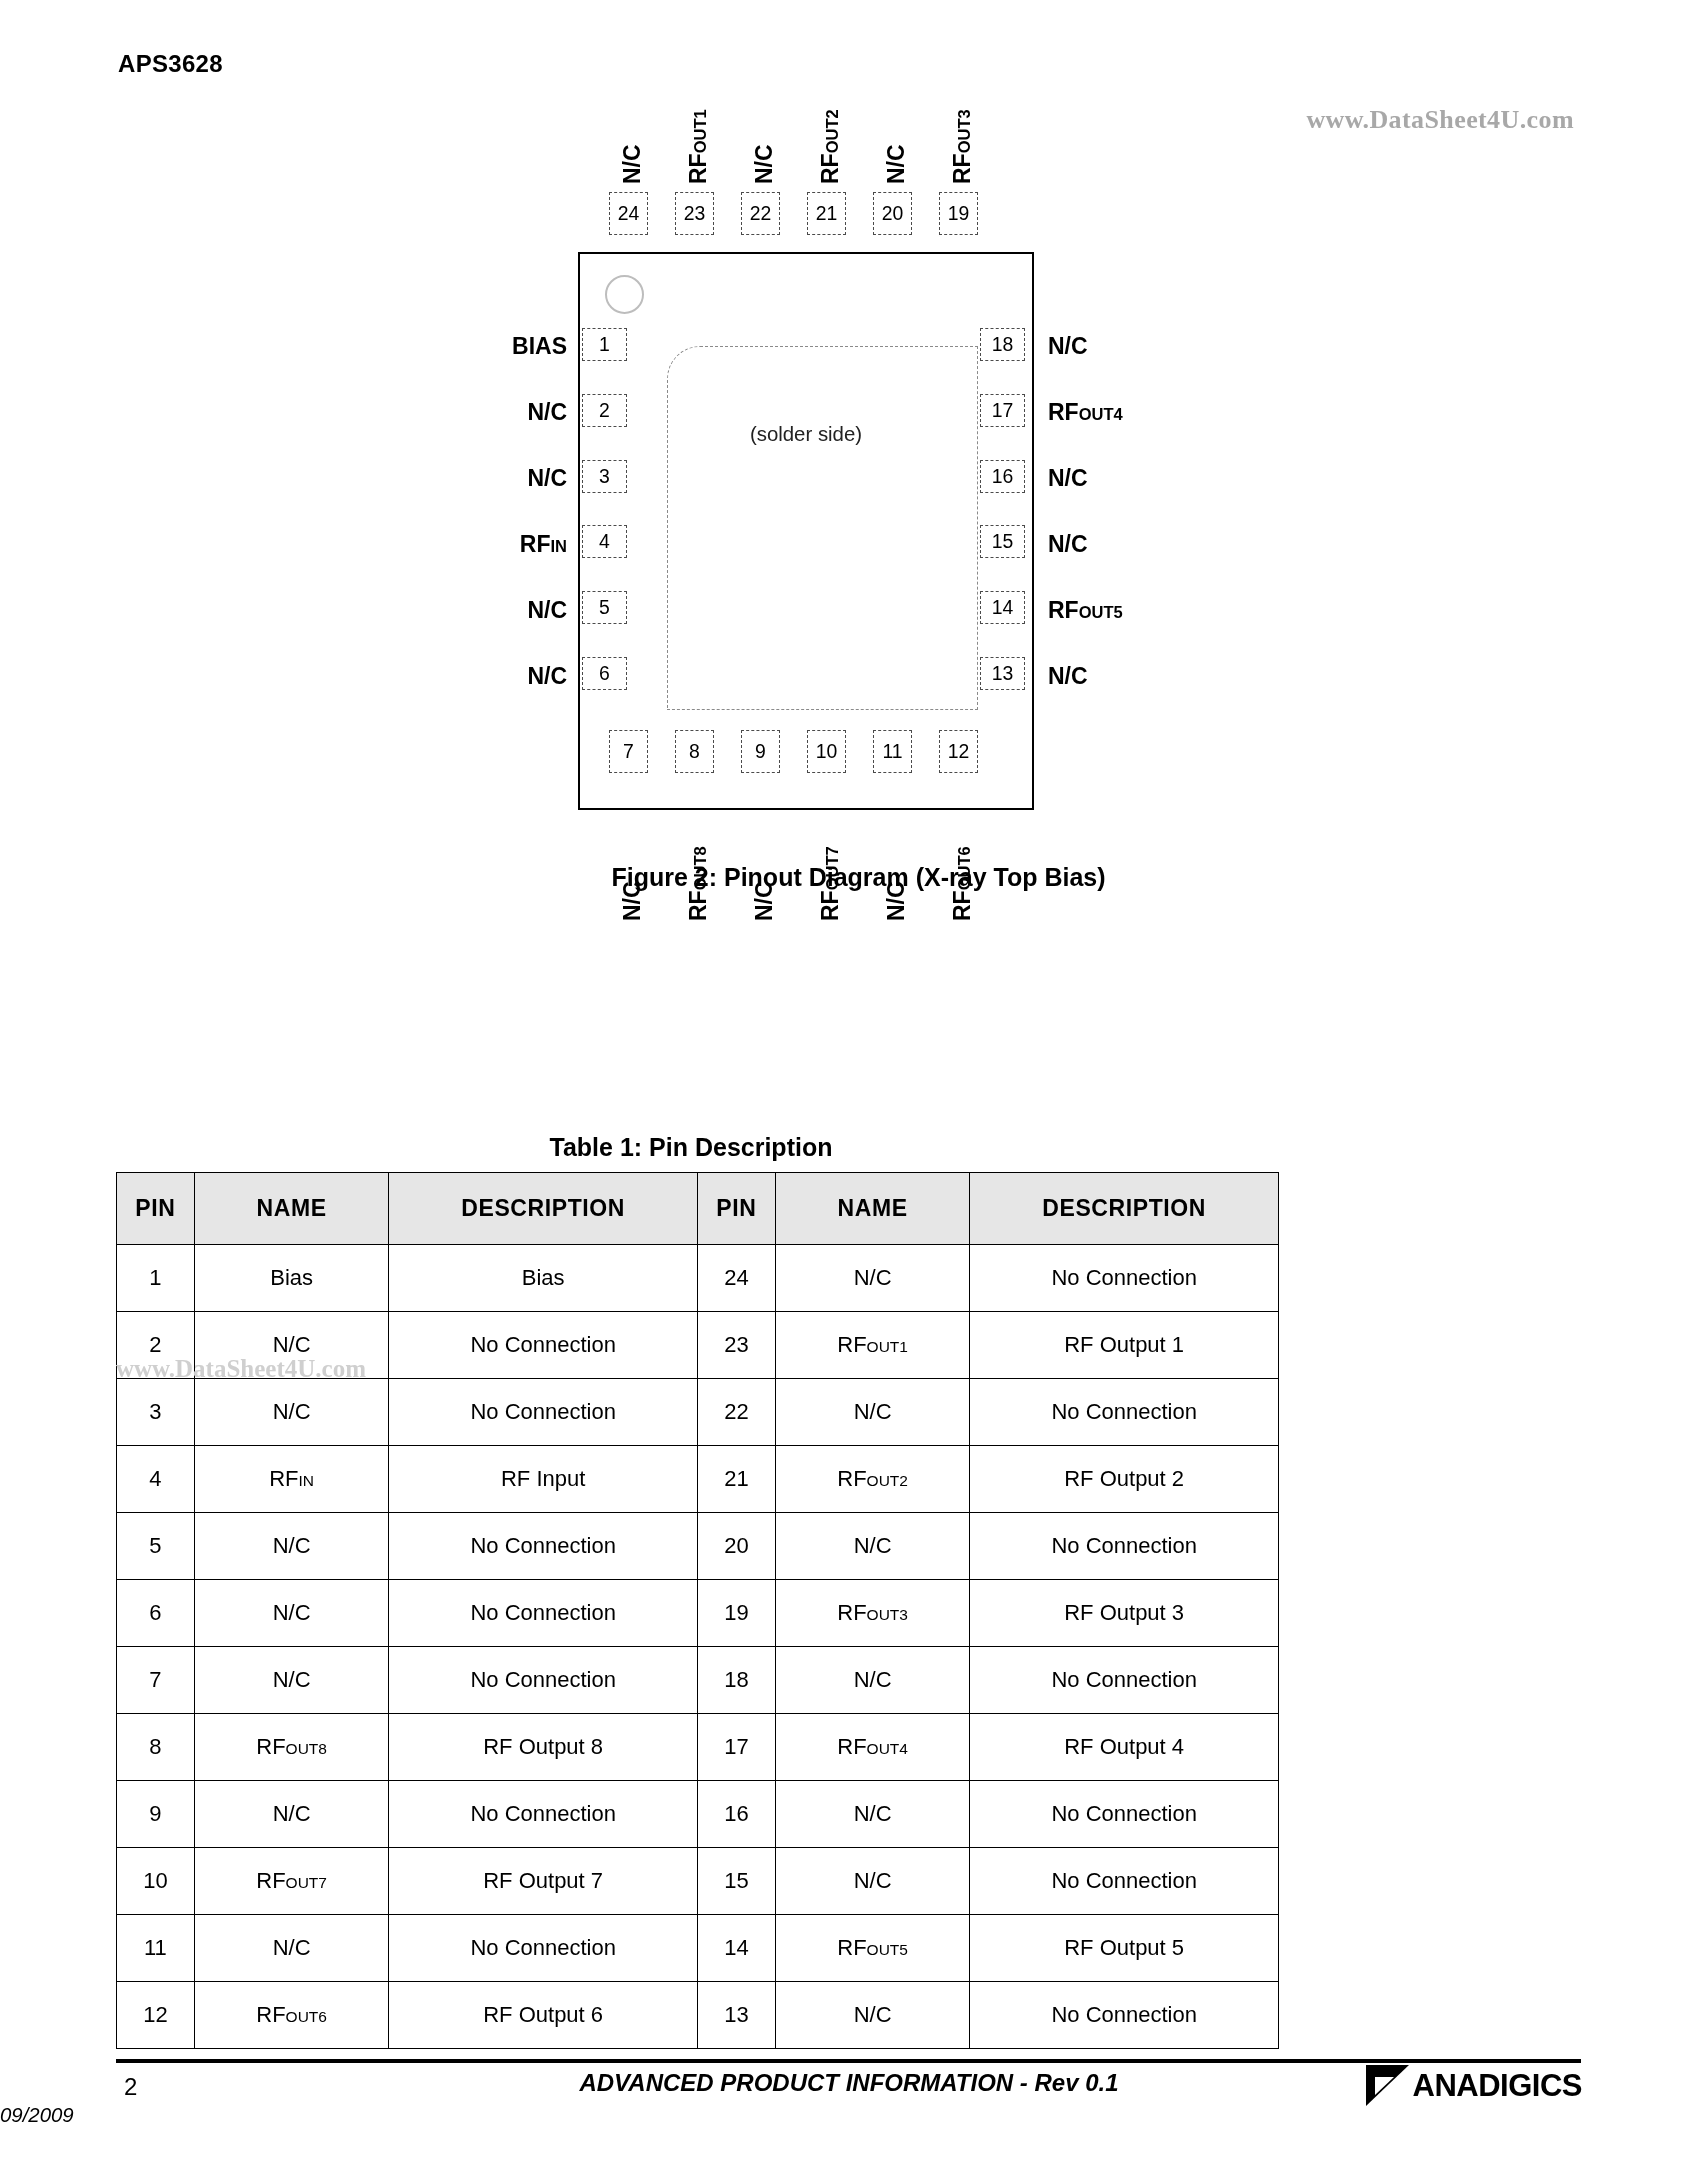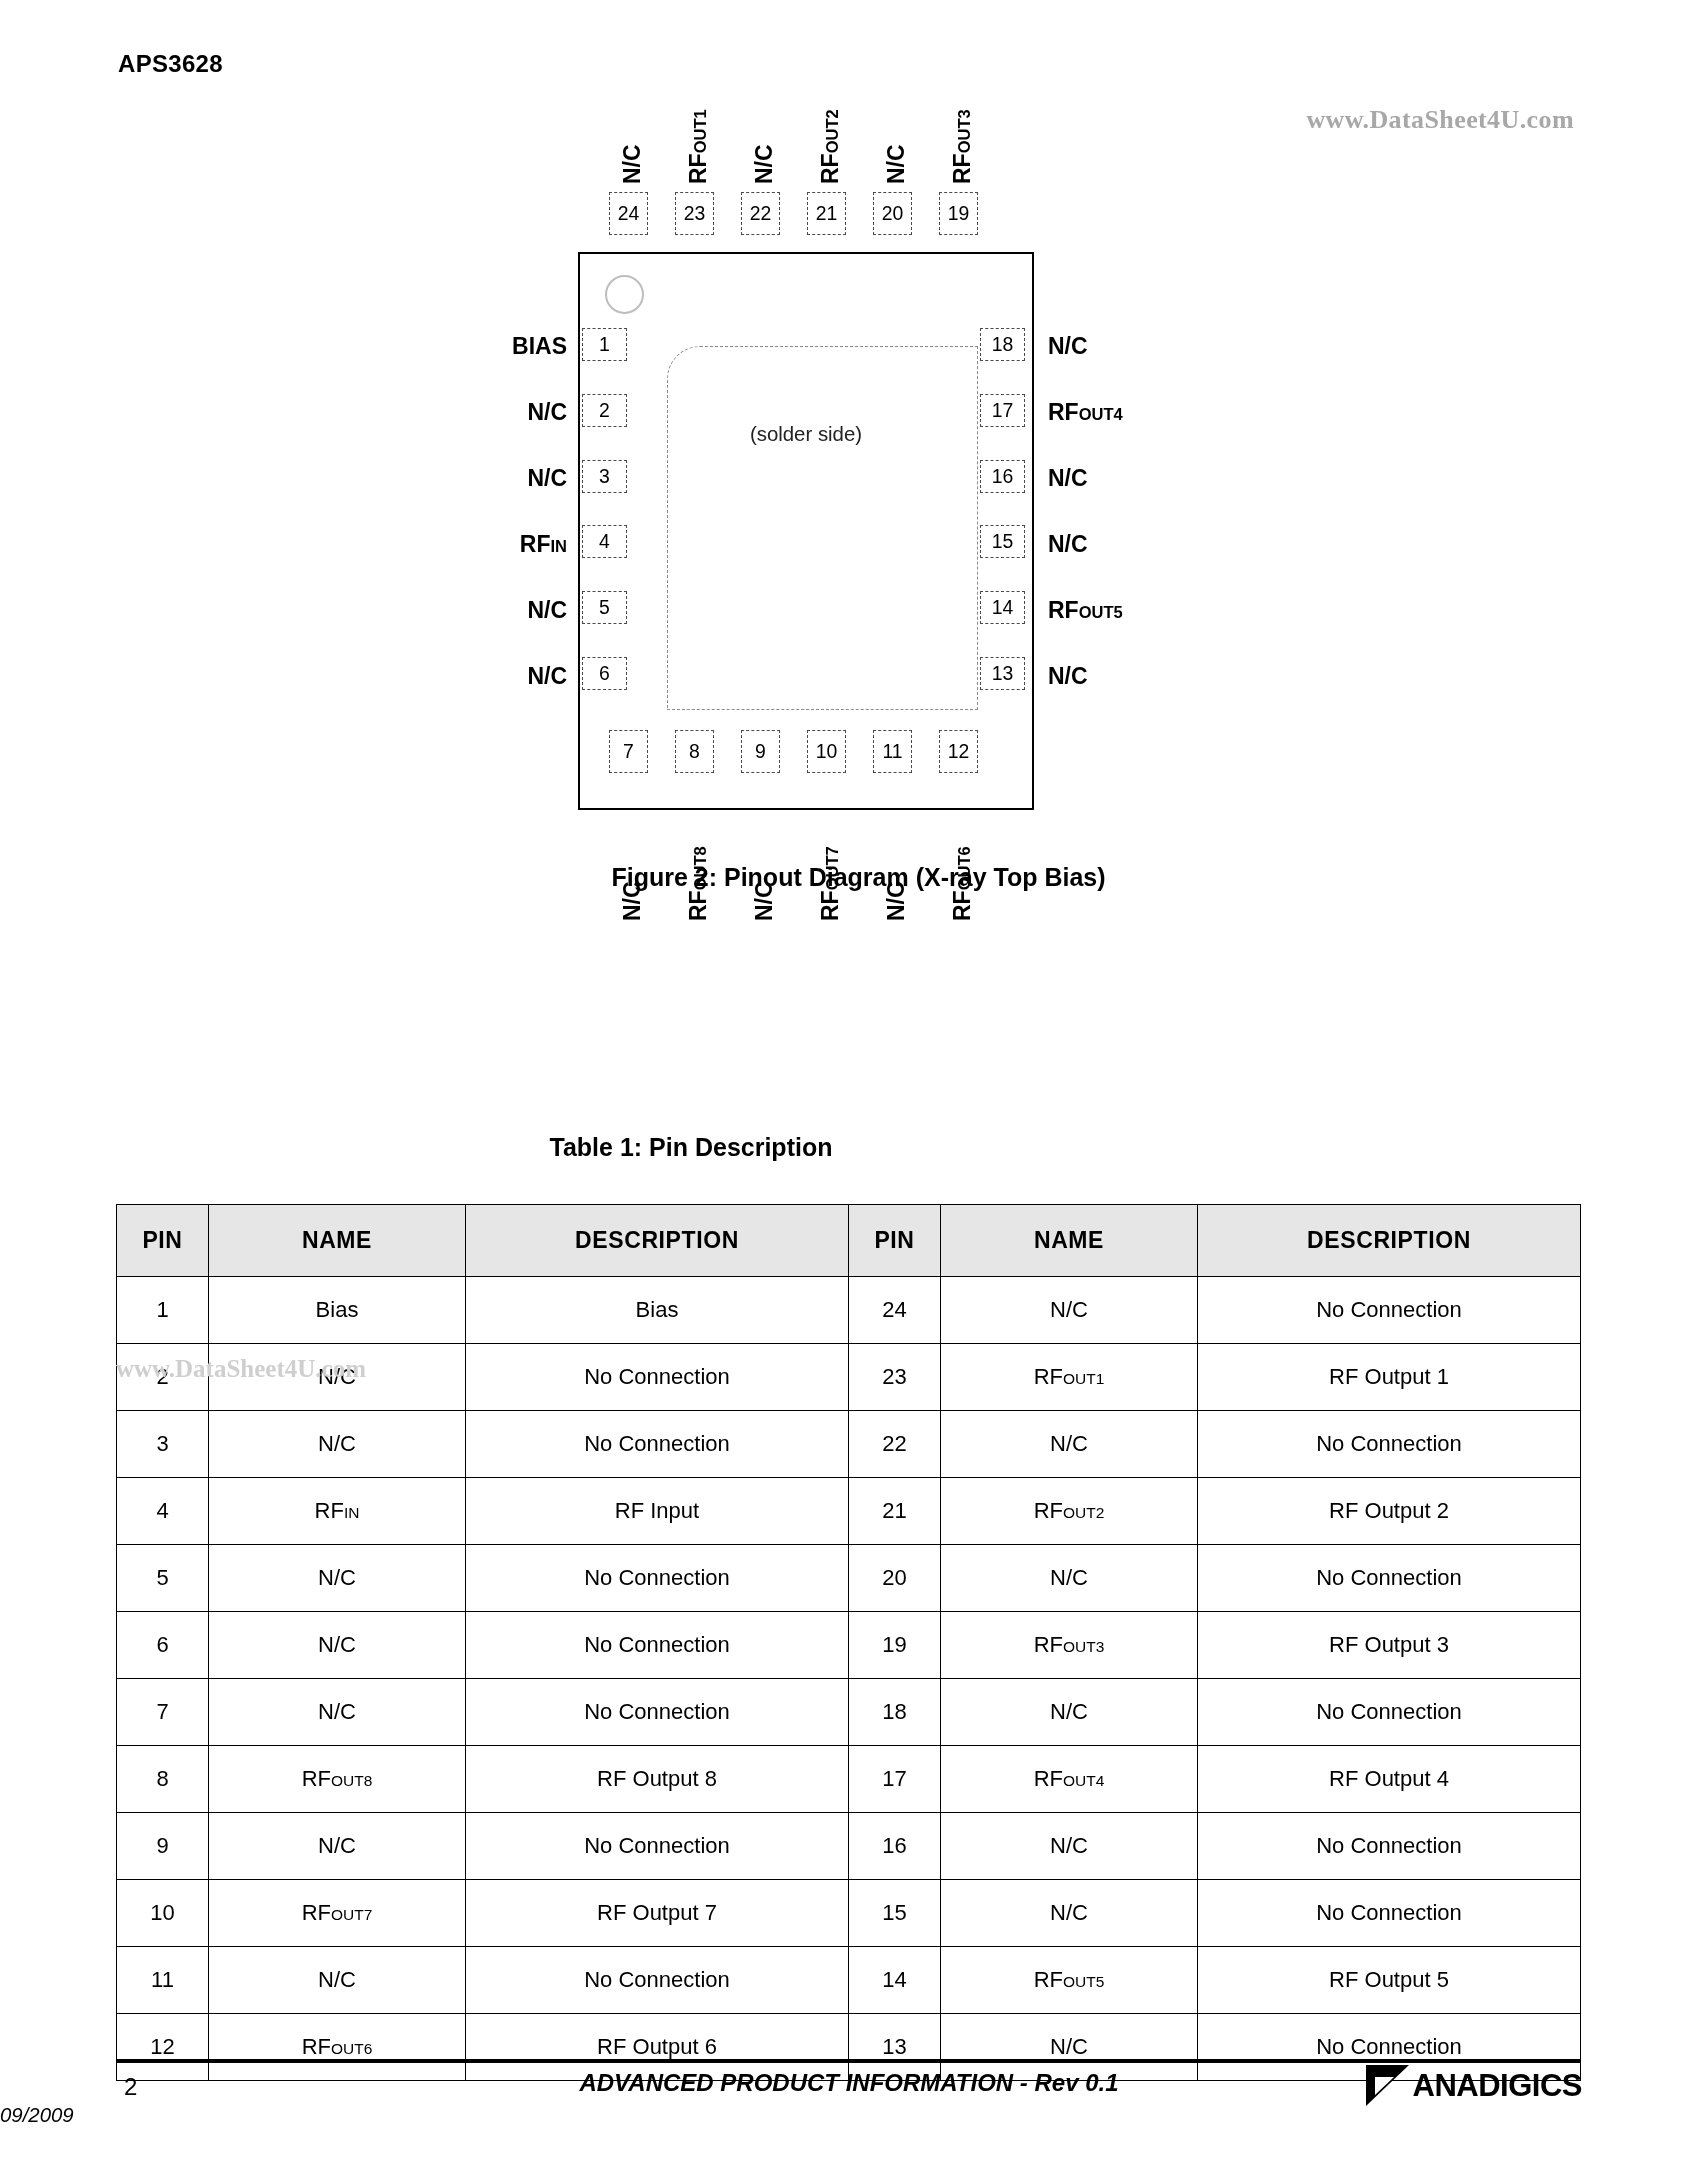--- a/index.html
+++ b/index.html
@@ -140,24 +140,23 @@
     width: 1382px;
     text-align: center;
     font-size: 25px;
     font-weight: bold;
   }
 
   table.pintable {
     position: absolute;
     left: 116px;
     top: 1172px;
-    width: 1465px;
+    width: 1163px;
     border-collapse: collapse;
     font-size: 22px;
-    margin-top: 32px;
   }
   table.pintable th,
   table.pintable td {
     border: 1.9px solid #000;
     text-align: center;
     font-weight: normal;
     height: 67px;
     padding: 0 5.8px;
   }
   table.pintable thead th {

